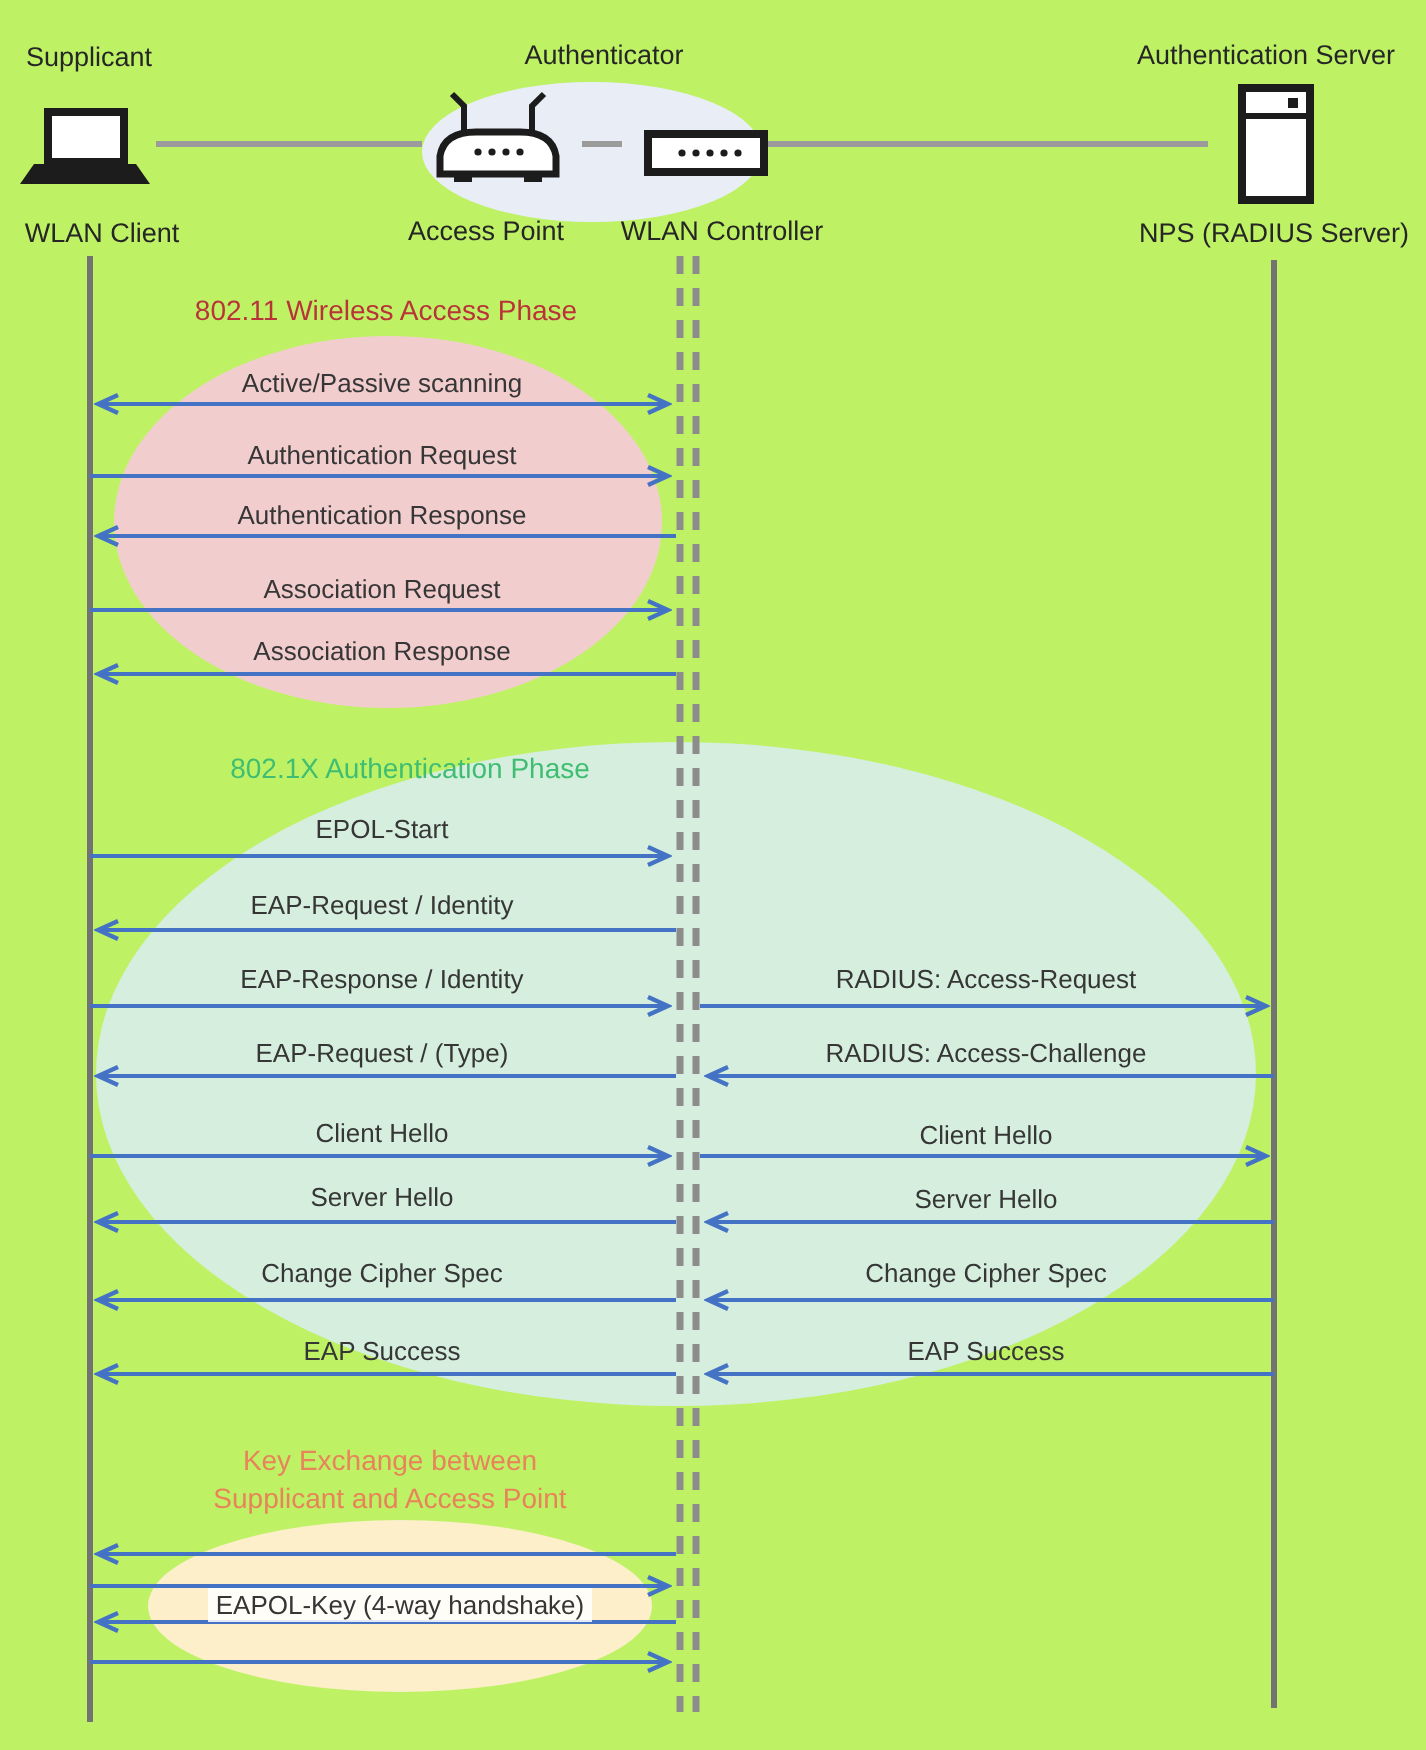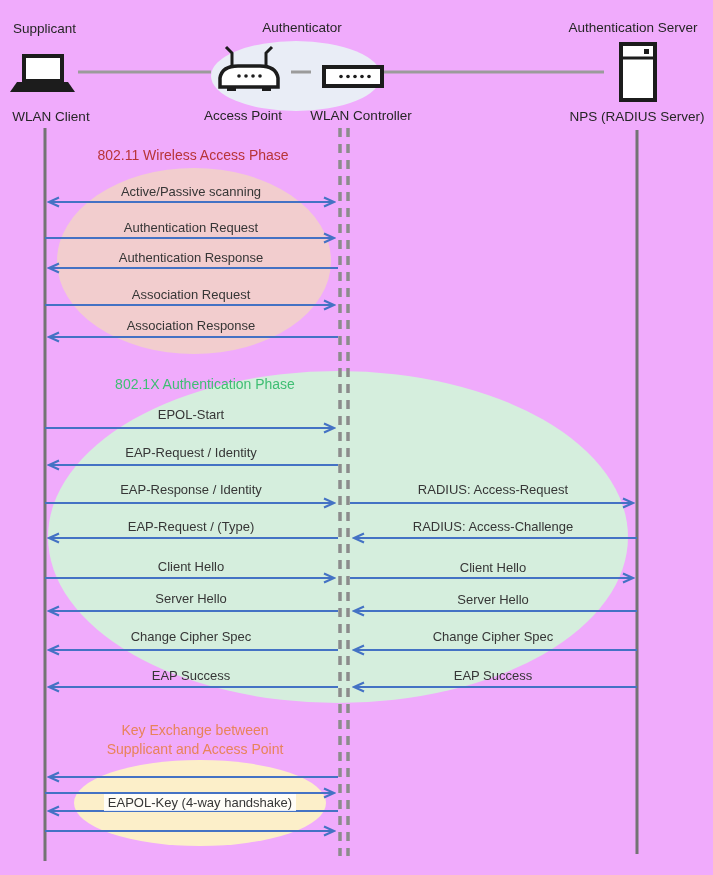--- a/index.html
+++ b/index.html
@@ -1,16 +1,16 @@
 <!DOCTYPE html>
 <html><head>
 <meta charset="utf-8">
 <style>
   html,body{margin:0;padding:0;background:#fff;}
-  .stage{position:relative;width:713px;height:875px;background:#f0abfc;overflow:hidden;}
+  .stage{position:relative;width:713px;height:875px;background:#bef264;overflow:hidden;}
   svg{display:block;}
   text{font-family:"Liberation Sans",sans-serif;}
   .msg{font-size:13px;fill:#363636;}
   .role{font-size:13.5px;fill:#262626;}
   .device{font-size:13.5px;fill:#262626;}
   .ph-red{font-size:14px;fill:#B83438;}
   .ph-green{font-size:14px;fill:#3FBE73;}
   .ph-orange{font-size:14px;fill:#E8835A;}
   .arrow{stroke:#4472C4;stroke-width:2;fill:none;}
   .lifeline{stroke:#737373;stroke-width:3;}

